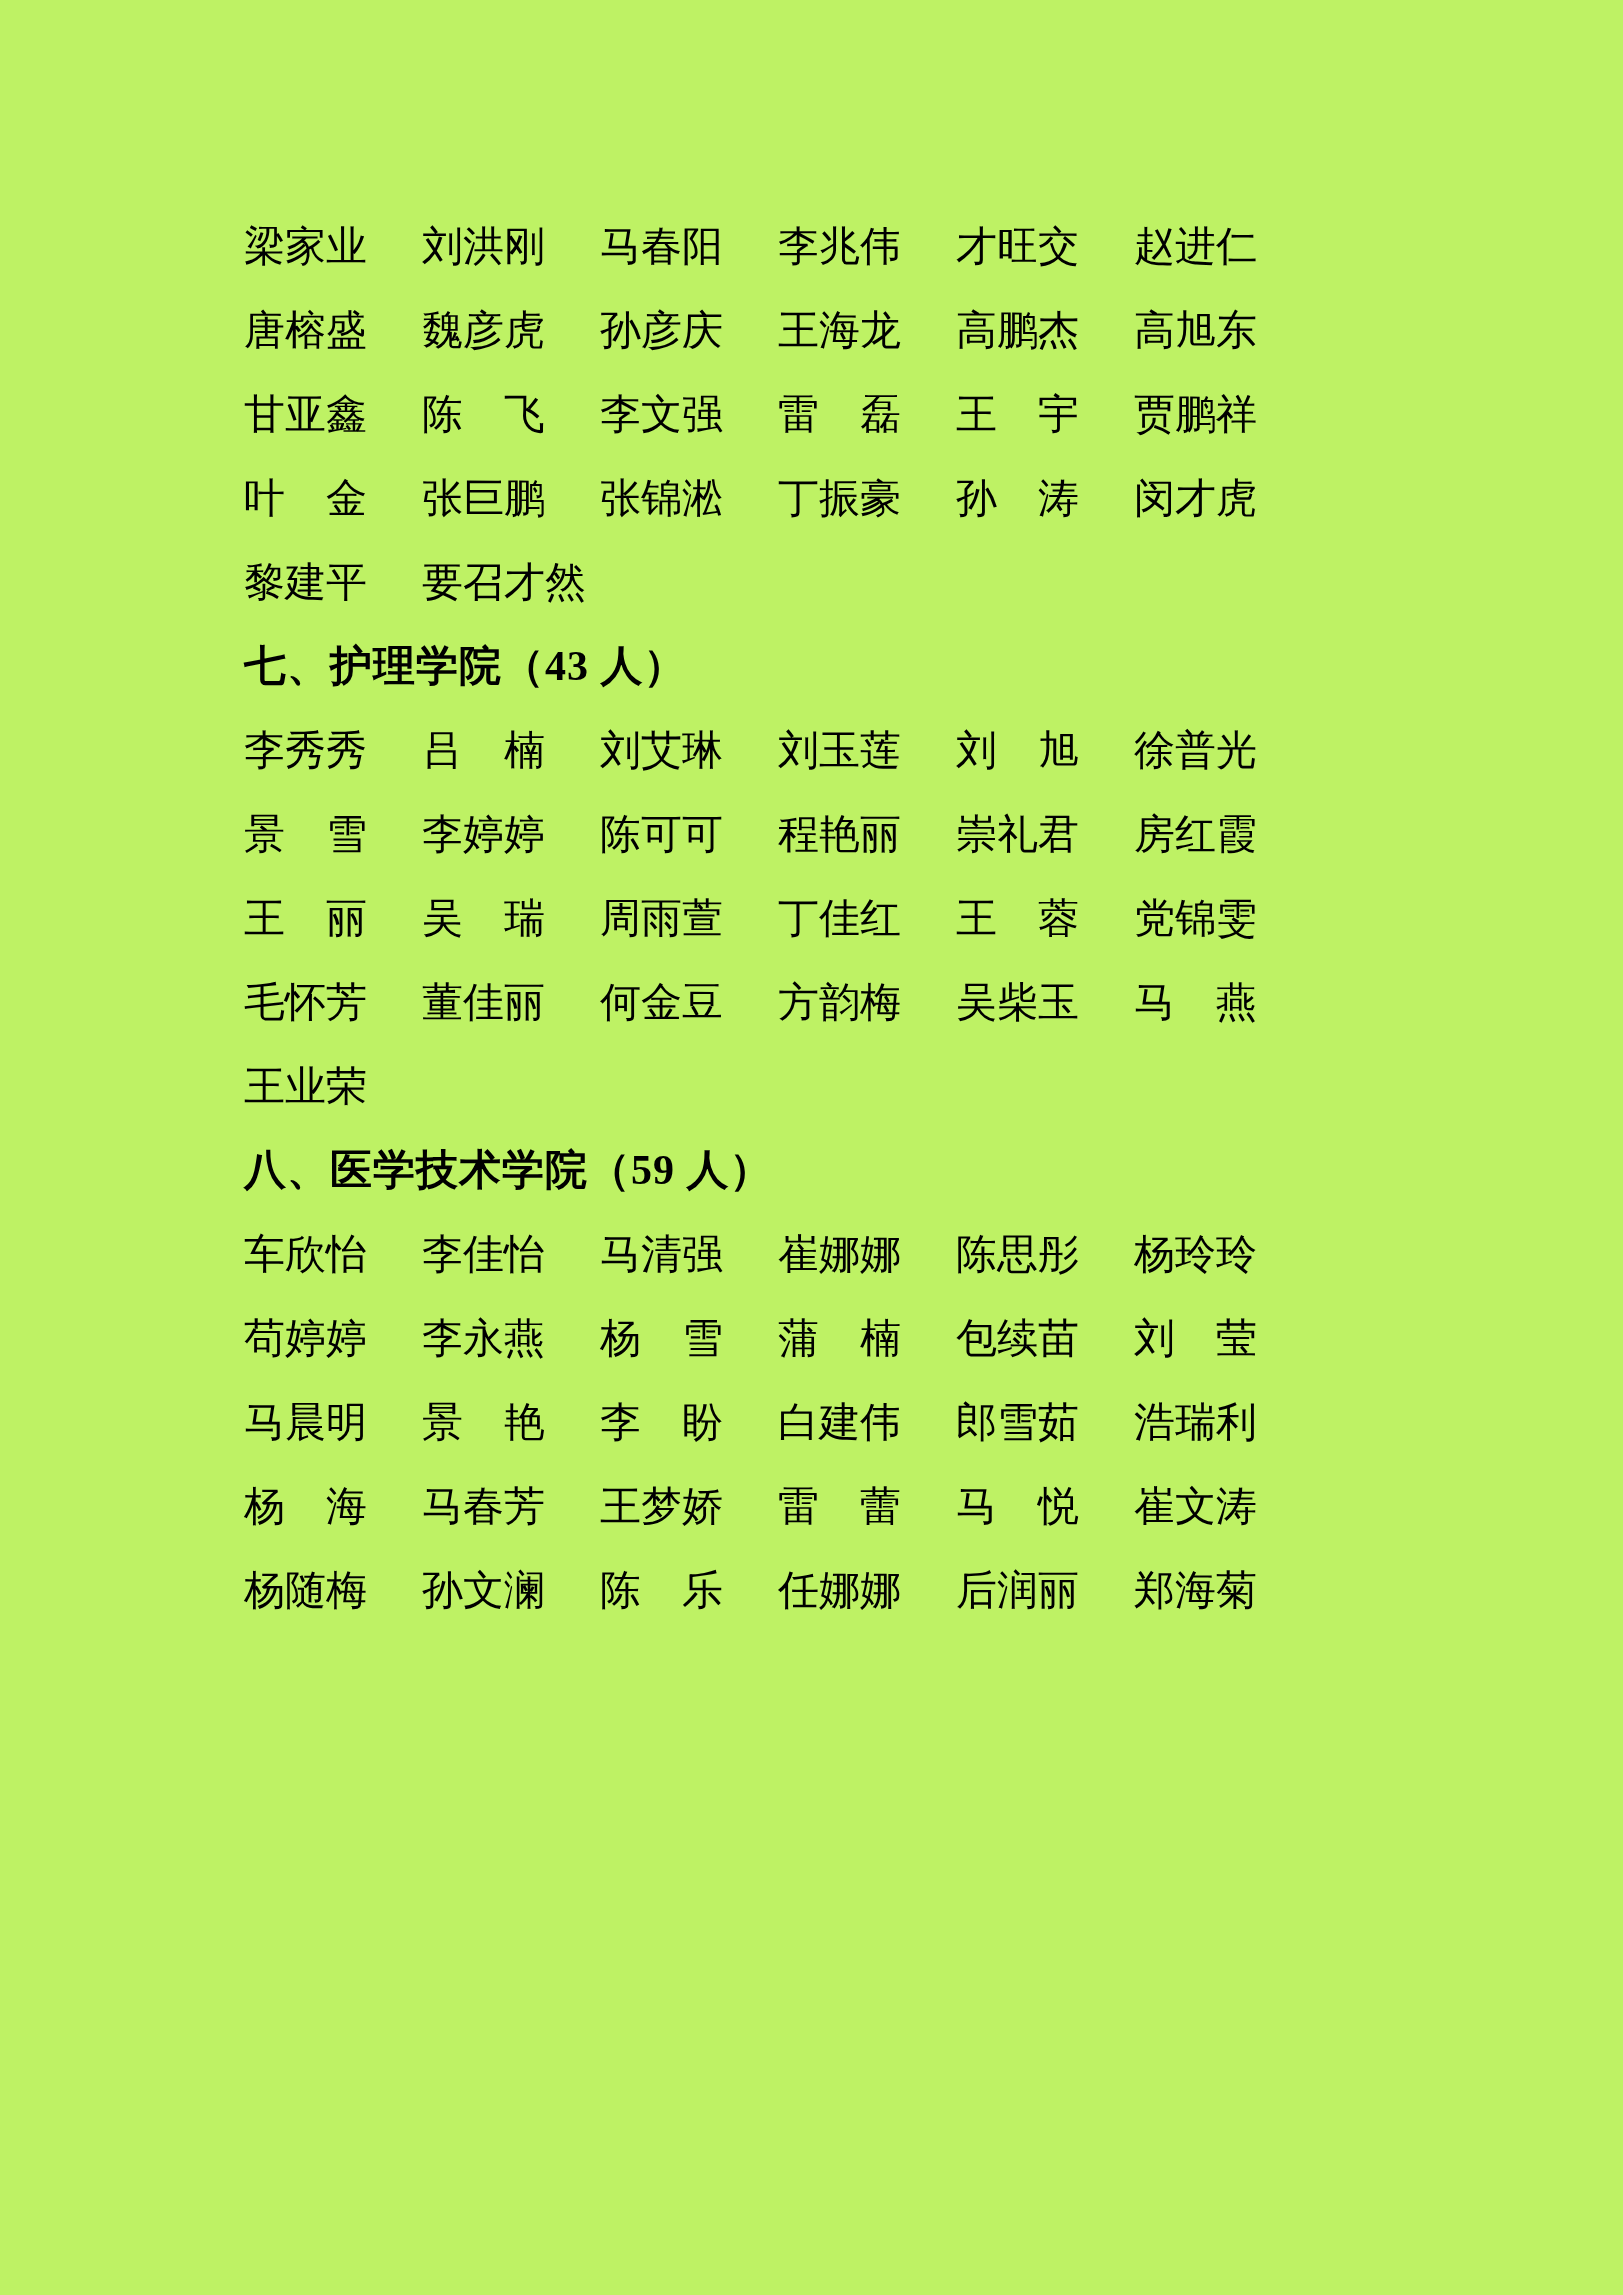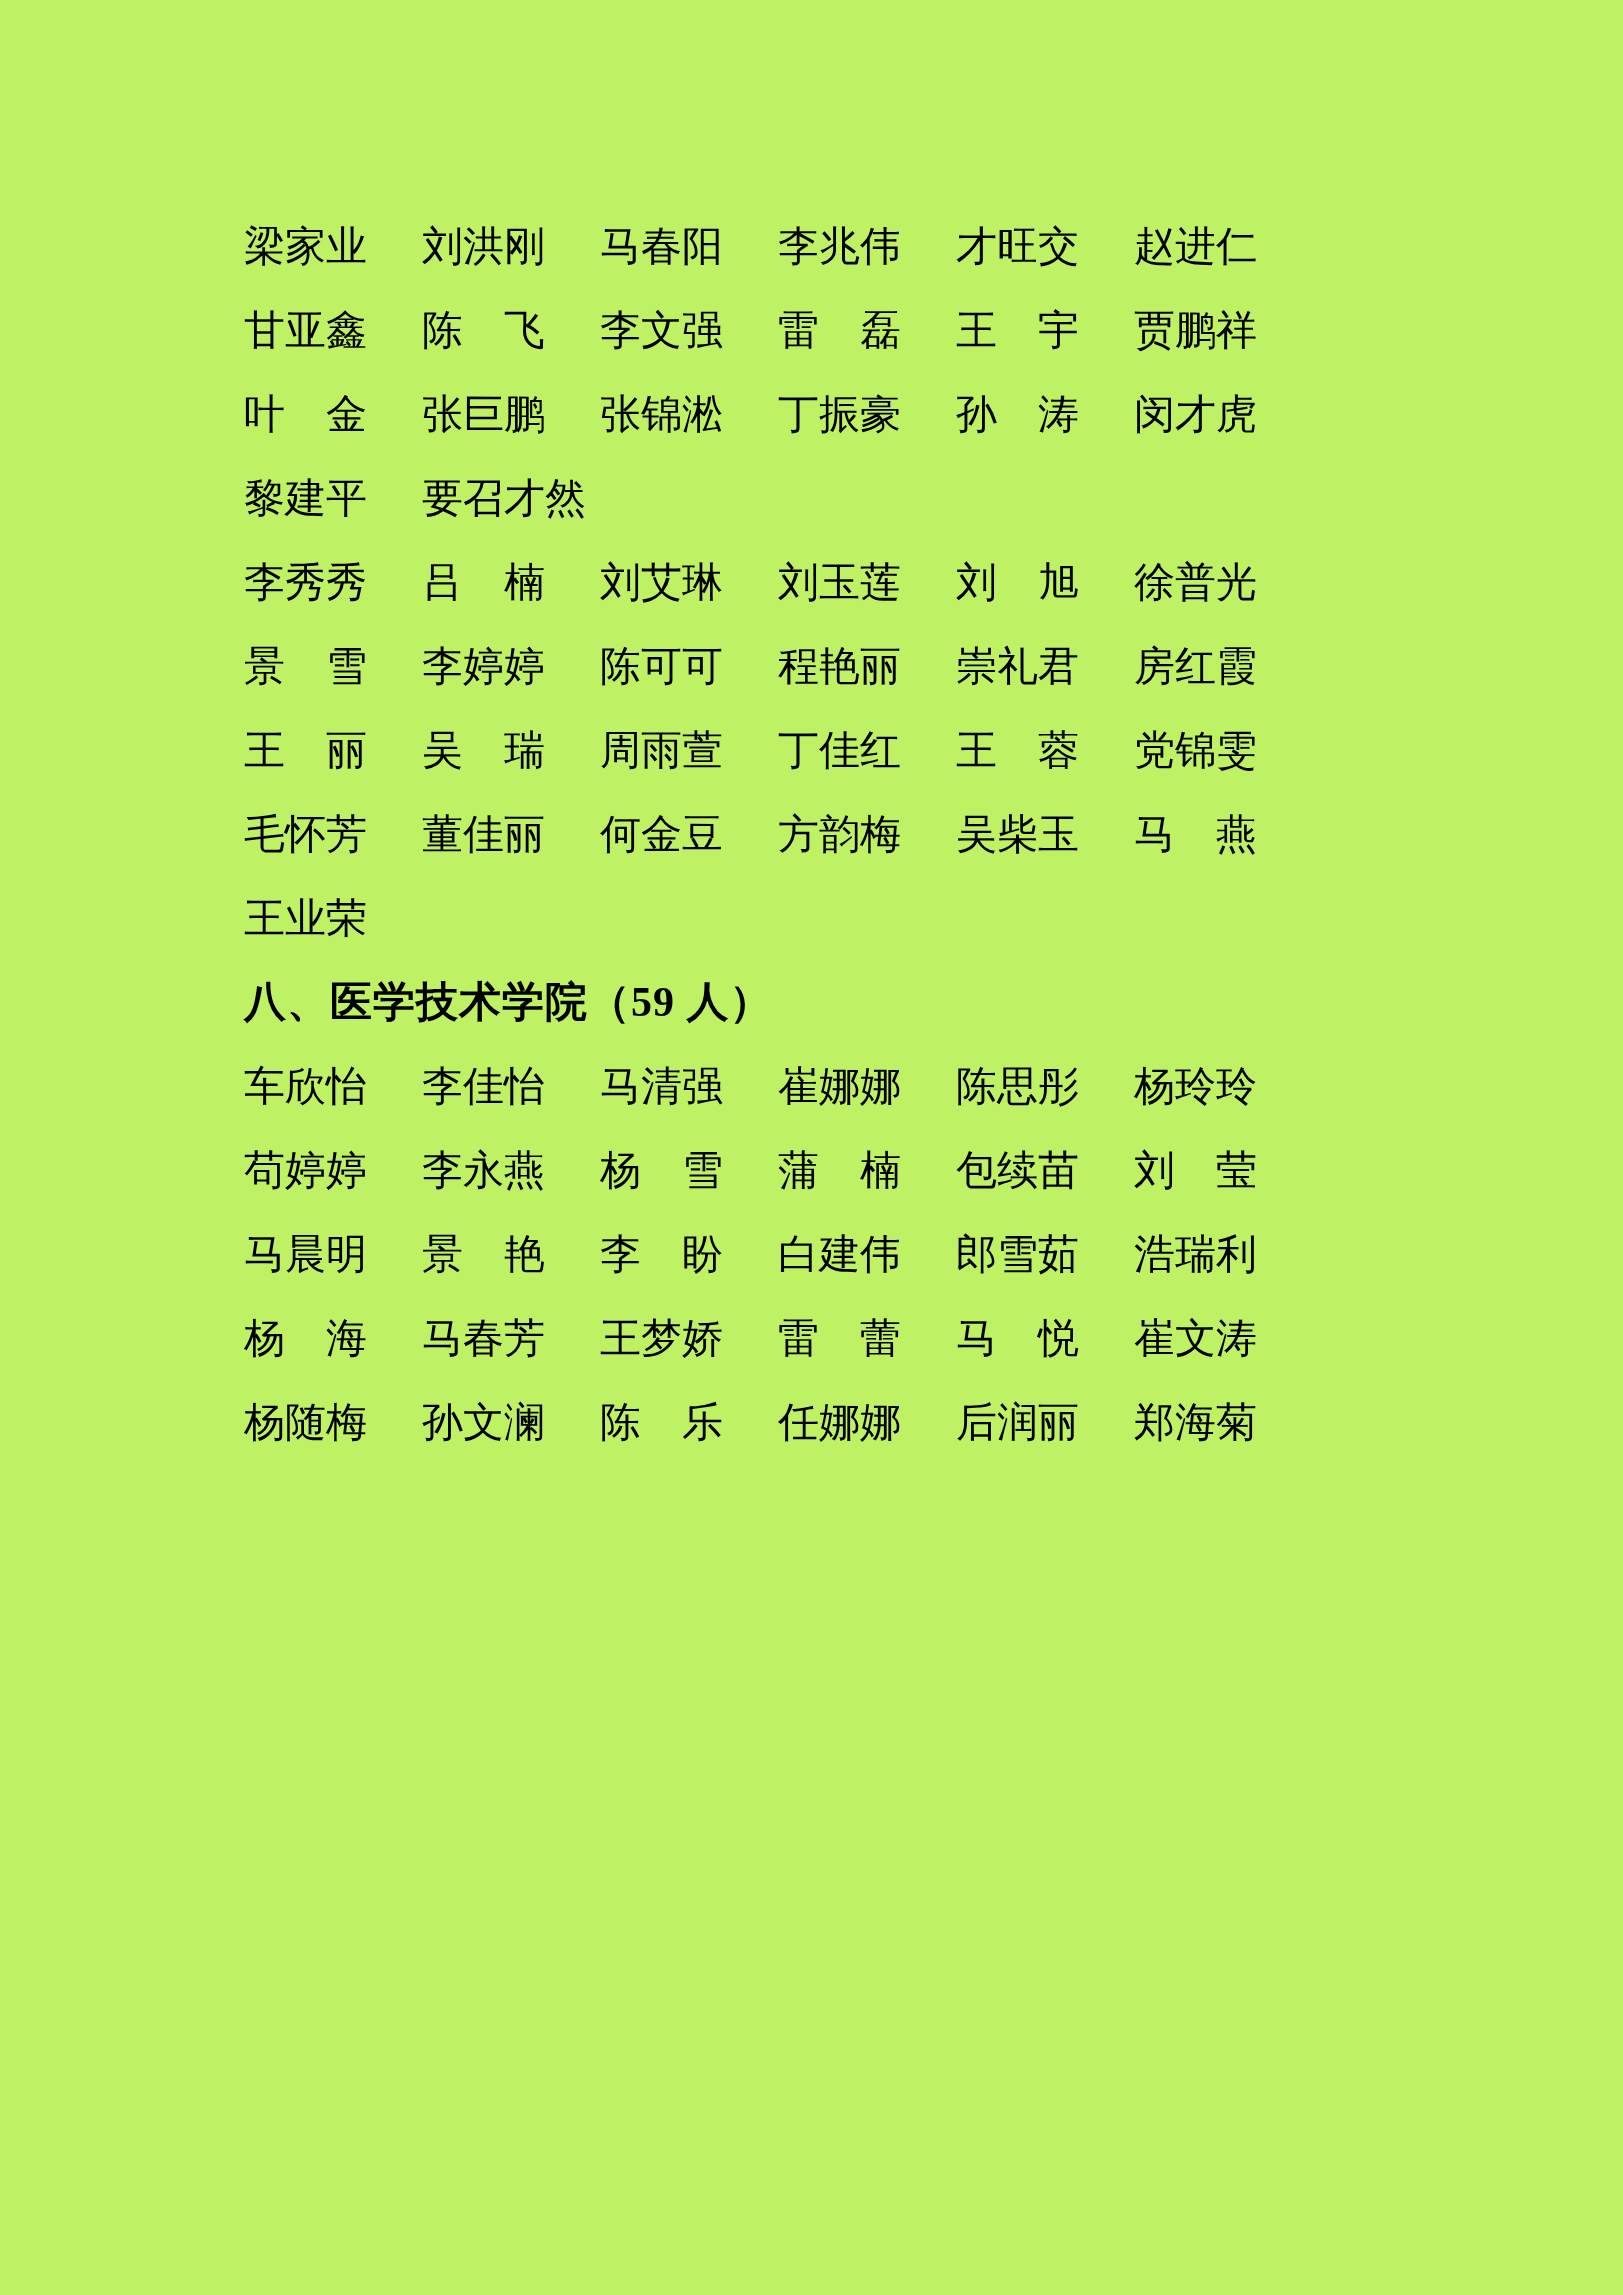--- a/index.html
+++ b/index.html
@@ -43,23 +43,25 @@
     letter-spacing: 1px;
     vertical-align: middle;
   }
 </style>
 </head>
 <body>
 
 <div class="page" style="background: #bef264; padding-left: 48px;">
   <div class="content" style="color: rgb(0, 0, 0);">
       <div class="line"><span class="name">梁家业</span><span class="name">刘洪刚</span><span class="name">马春阳</span><span class="name">李兆伟</span><span class="name">才旺交</span><span class="name">赵进仁</span></div>
+      <div class="line"><span class="name">唐榕盛</span><span class="name">魏彦虎</span><span class="name">孙彦庆</span><span class="name">王海龙</span><span class="name">高鹏杰</span><span class="name">高旭东</span></div>
       <div class="line"><span class="name">甘亚鑫</span><span class="name">陈　飞</span><span class="name">李文强</span><span class="name">雷　磊</span><span class="name">王　宇</span><span class="name">贾鹏祥</span></div>
       <div class="line"><span class="name">叶　金</span><span class="name">张巨鹏</span><span class="name">张锦淞</span><span class="name">丁振豪</span><span class="name">孙　涛</span><span class="name">闵才虎</span></div>
       <div class="line"><span class="name">黎建平</span><span class="name">要召才然</span></div>
+      <div class="line"><span class="section-header">七、护理学院（43 人）</span></div>
       <div class="line"><span class="name">李秀秀</span><span class="name">吕　楠</span><span class="name">刘艾琳</span><span class="name">刘玉莲</span><span class="name">刘　旭</span><span class="name">徐普光</span></div>
       <div class="line"><span class="name">景　雪</span><span class="name">李婷婷</span><span class="name">陈可可</span><span class="name">程艳丽</span><span class="name">崇礼君</span><span class="name">房红霞</span></div>
       <div class="line"><span class="name">王　丽</span><span class="name">吴　瑞</span><span class="name">周雨萱</span><span class="name">丁佳红</span><span class="name">王　蓉</span><span class="name">党锦雯</span></div>
       <div class="line"><span class="name">毛怀芳</span><span class="name">董佳丽</span><span class="name">何金豆</span><span class="name">方韵梅</span><span class="name">吴柴玉</span><span class="name">马　燕</span></div>
       <div class="line"><span class="name">王业荣</span></div>
       <div class="line"><span class="section-header">八、医学技术学院（59 人）</span></div>
       <div class="line"><span class="name">车欣怡</span><span class="name">李佳怡</span><span class="name">马清强</span><span class="name">崔娜娜</span><span class="name">陈思彤</span><span class="name">杨玲玲</span></div>
       <div class="line"><span class="name">苟婷婷</span><span class="name">李永燕</span><span class="name">杨　雪</span><span class="name">蒲　楠</span><span class="name">包续苗</span><span class="name">刘　莹</span></div>
       <div class="line"><span class="name">马晨明</span><span class="name">景　艳</span><span class="name">李　盼</span><span class="name">白建伟</span><span class="name">郎雪茹</span><span class="name">浩瑞利</span></div>
       <div class="line"><span class="name">杨　海</span><span class="name">马春芳</span><span class="name">王梦娇</span><span class="name">雷　蕾</span><span class="name">马　悦</span><span class="name">崔文涛</span></div>

